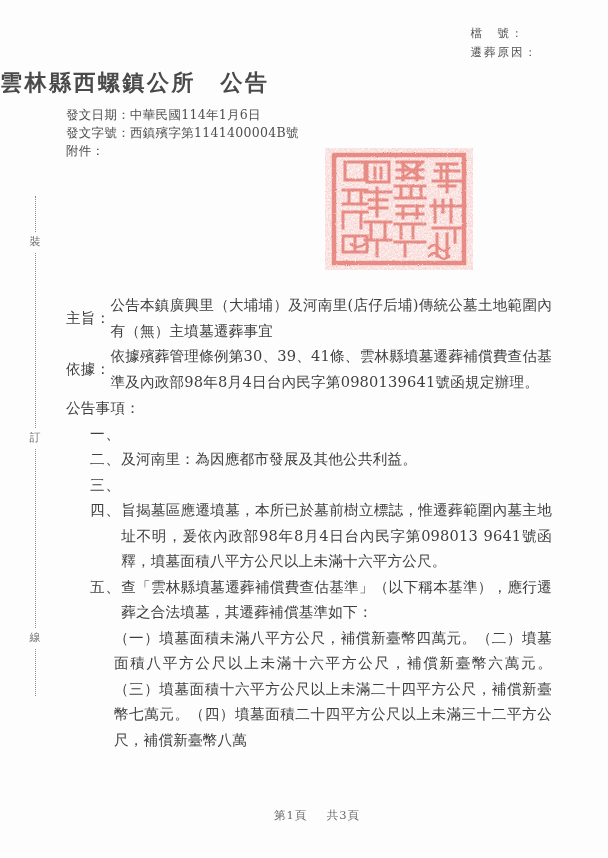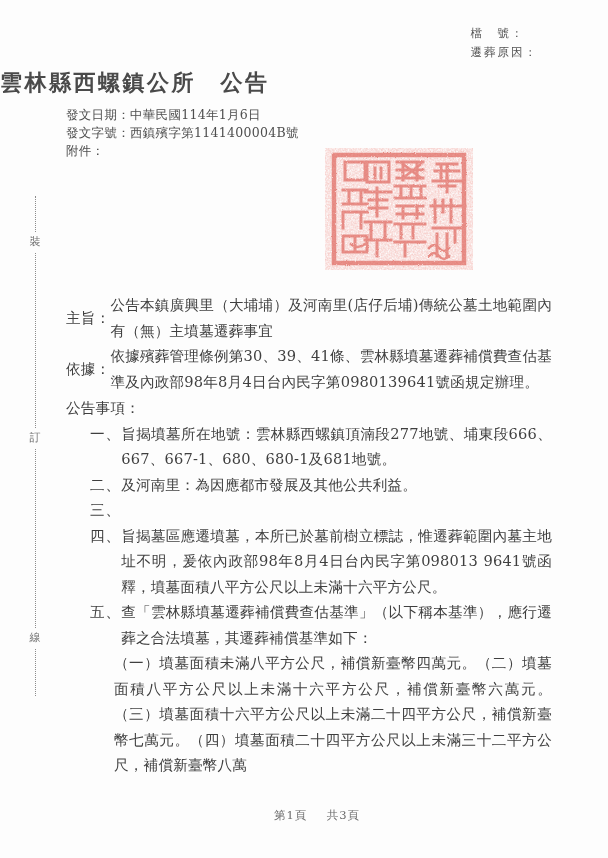--- a/index.html
+++ b/index.html
@@ -262,21 +262,20 @@
 
     <div class="para">
       <span class="para-label">依據：</span>
       <span class="para-text">依據殯葬管理條例第30、39、41條、雲林縣墳墓遷葬補償費查估基準及內政部98年8月4日台內民字第0980139641號函規定辦理。</span>
     </div>
 
     <div class="para-plain section-head">公告事項：</div>
 
     <div class="numbered">
       <span class="num-label">一、</span>
-      <span class="num-text">旨揭墳墓所在地號：雲林縣西螺鎮頂湳段277地號、埔東段666、667、667-1、680、680-1及681地號。</span>
     </div>
 
     <div class="numbered">
       <span class="num-label">二、</span>
       <span class="num-text">及河南里：為因應都市發展及其他公共利益。</span>
     </div>
 
     <div class="numbered">
       <span class="num-label">三、</span>
     </div>

